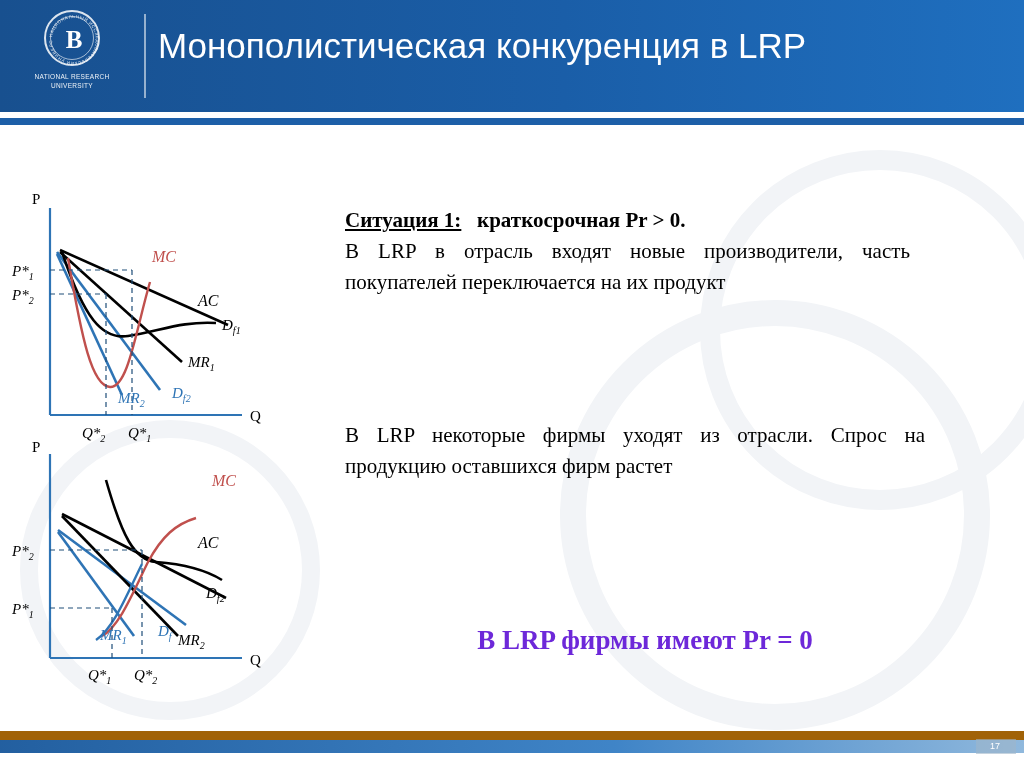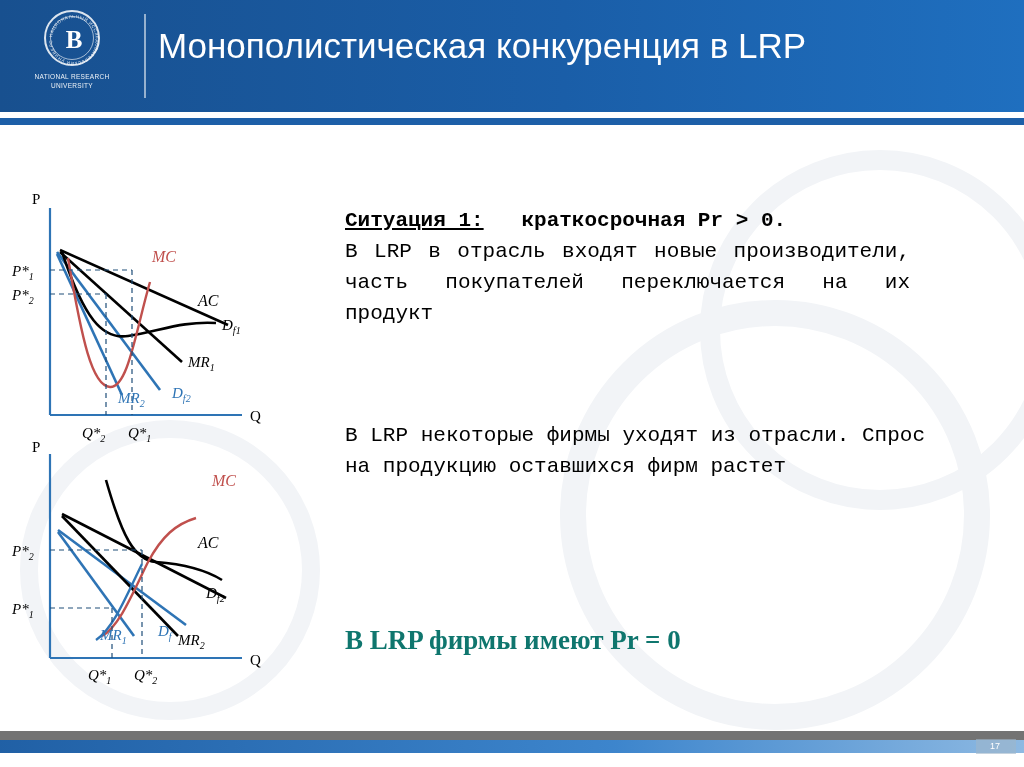--- a/index.html
+++ b/index.html
@@ -136,51 +136,51 @@
     position: absolute;
   }
   #chart-top  { left: 10px;  top: 190px; width: 290px; height: 260px; }
   #chart-bot  { left: 10px;  top: 440px; width: 290px; height: 250px; }
 
   .chart svg { display: block; }
 
   
   .txt-block {
     position: absolute;
-    font-family: Liberation Mono, monospace;
+    font-family: Liberation Serif, serif;
     color: #000000;
     font-size: 21px;
     line-height: 31px;
     text-align: justify;
   }
   #sit1 { left: 345px; top: 205px; width: 565px; }
   #sit2 { left: 345px; top: 420px; width: 580px; }
   .sit-head {
     font-weight: bold;
   }
   .sit-head u { text-decoration: underline; }
   .conclusion {
     position: absolute;
     left: 345px;
     top: 625px;
     width: 600px;
-    text-align: left;
-    color: #0f766e;
+    text-align: center;
+    color: #6d28d9;
     font-family: "Liberation Serif", serif;
     font-size: 27px;
     font-weight: bold;
   }
 
   
   .footer-bar {
     position: absolute;
     left: 0; bottom: 0;
     width: 1024px;
     height: 36px;
-    background: #737373;
+    background: #a16207;
   }
   .footer-blue {
     position: absolute;
     left: 0; bottom: 14px;
     width: 1024px;
     height: 13px;
     background: linear-gradient(90deg, #1c5fa8 0%, #3a86d1 60%, #8fbde8 100%);
     opacity: 0.95;
   }
   .footer-grad-light {

